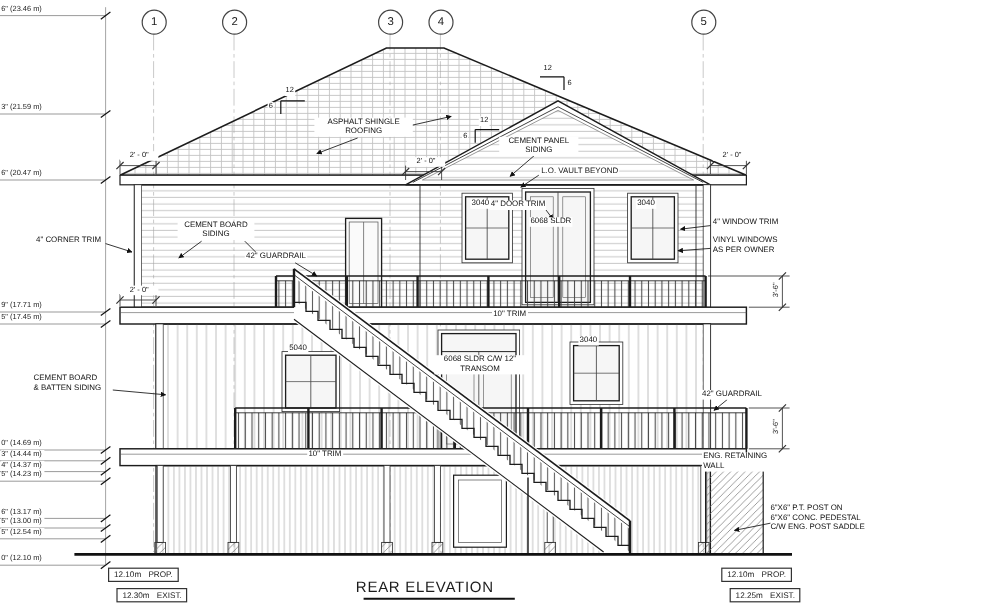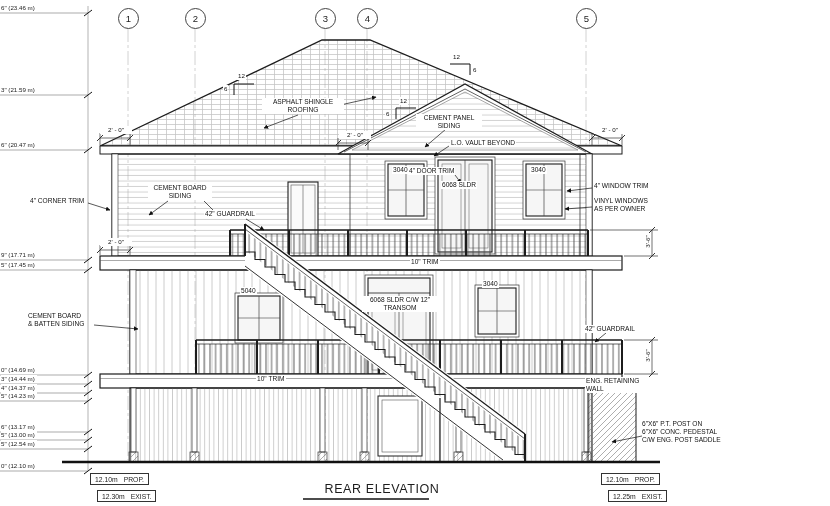--- a/index.html
+++ b/index.html
@@ -8,21 +8,21 @@
   .sheet svg{position:absolute;inset:0;z-index:1;}
   .lbl{position:absolute;font-size:6.6px;line-height:1.25;white-space:pre-line;color:#111;z-index:3;}
   .lbl.bg{background:#fff;padding:0 1px;}
   .lbl.c{text-align:center;}
   .tiny{font-size:6.2px;}
   .bubble{position:absolute;top:8px;width:19px;height:19px;border:1px solid #444;border-radius:50%;
           display:flex;align-items:center;justify-content:center;font-size:9.5px;background:#fff;z-index:3;}
   .marker{position:absolute;left:1px;font-size:6.2px;white-space:nowrap;z-index:3;background:#fff;padding-right:2px;}
   .box{position:absolute;border:1px solid #333;font-size:6.8px;display:flex;gap:6px;align-items:center;
        padding:1.5px 4px;background:#fff;z-index:3;white-space:nowrap;}
-  .title{position:absolute;left:316px;top:482px;width:132px;text-align:center;
+  .title{position:absolute;left:288px;top:482px;width:132px;text-align:center;
          font-size:12.5px;letter-spacing:.6px;z-index:3;}
   .vdim{position:absolute;font-size:6.2px;transform:rotate(-90deg);transform-origin:center;
         white-space:nowrap;z-index:3;background:#fff;}
 </style>
 </head>
 <body>
 
 <div class="sheet">
 
 <svg width="830" height="506" viewBox="0 0 830 506">

